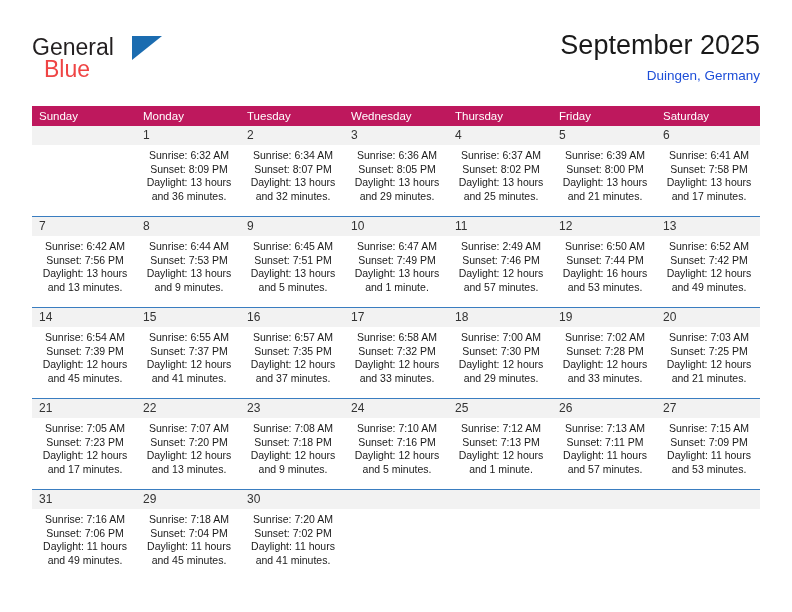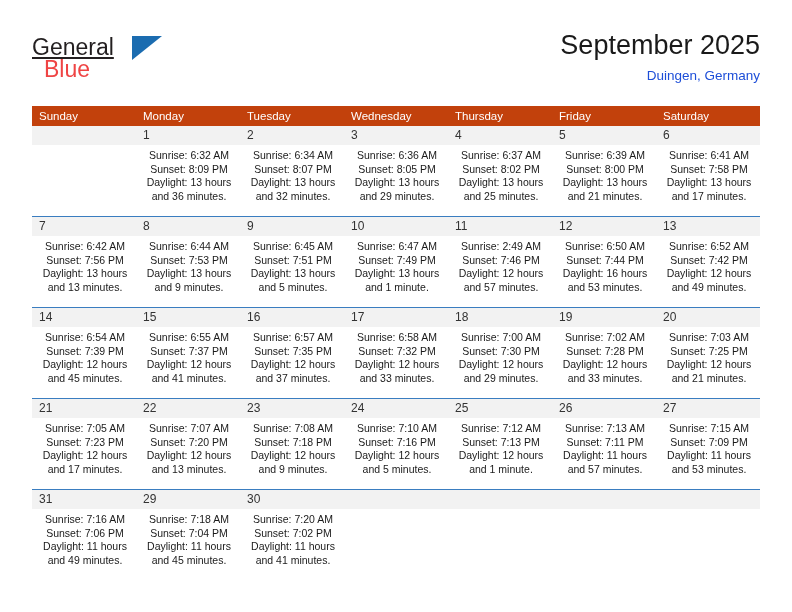--- a/index.html
+++ b/index.html
@@ -35,21 +35,20 @@
     top: 6px;
     width: 230px;
     height: 56px;
   }
   .logo-general {
     font-size: 23px;
     color: #231f20;
     letter-spacing: 0px;
     line-height: 26px;
     display: block;
-    text-decoration: underline;
   }
   .logo-blue {
     font-size: 23px;
     color: #ef4444;
     line-height: 24px;
     display: block;
     margin-left: 12px;
     margin-top: -3px;
   }
   .logo-triangle {
@@ -87,21 +86,21 @@
     position: absolute;
     left: 32px;
     top: 106px;
     width: 728px;
     border-collapse: collapse;
     table-layout: fixed;
   }
   .calendar col { width: 104px; }
 
   .calendar thead th {
-    background: #c2410c;
+    background: #be185d;
     color: #ffffff;
     font-size: 11.5px;
     font-weight: normal;
     text-align: left;
     padding: 4px 0 4px 7px;
     height: 18px;
     box-sizing: border-box;
     border: none;
     margin-left: 30px;
   }

